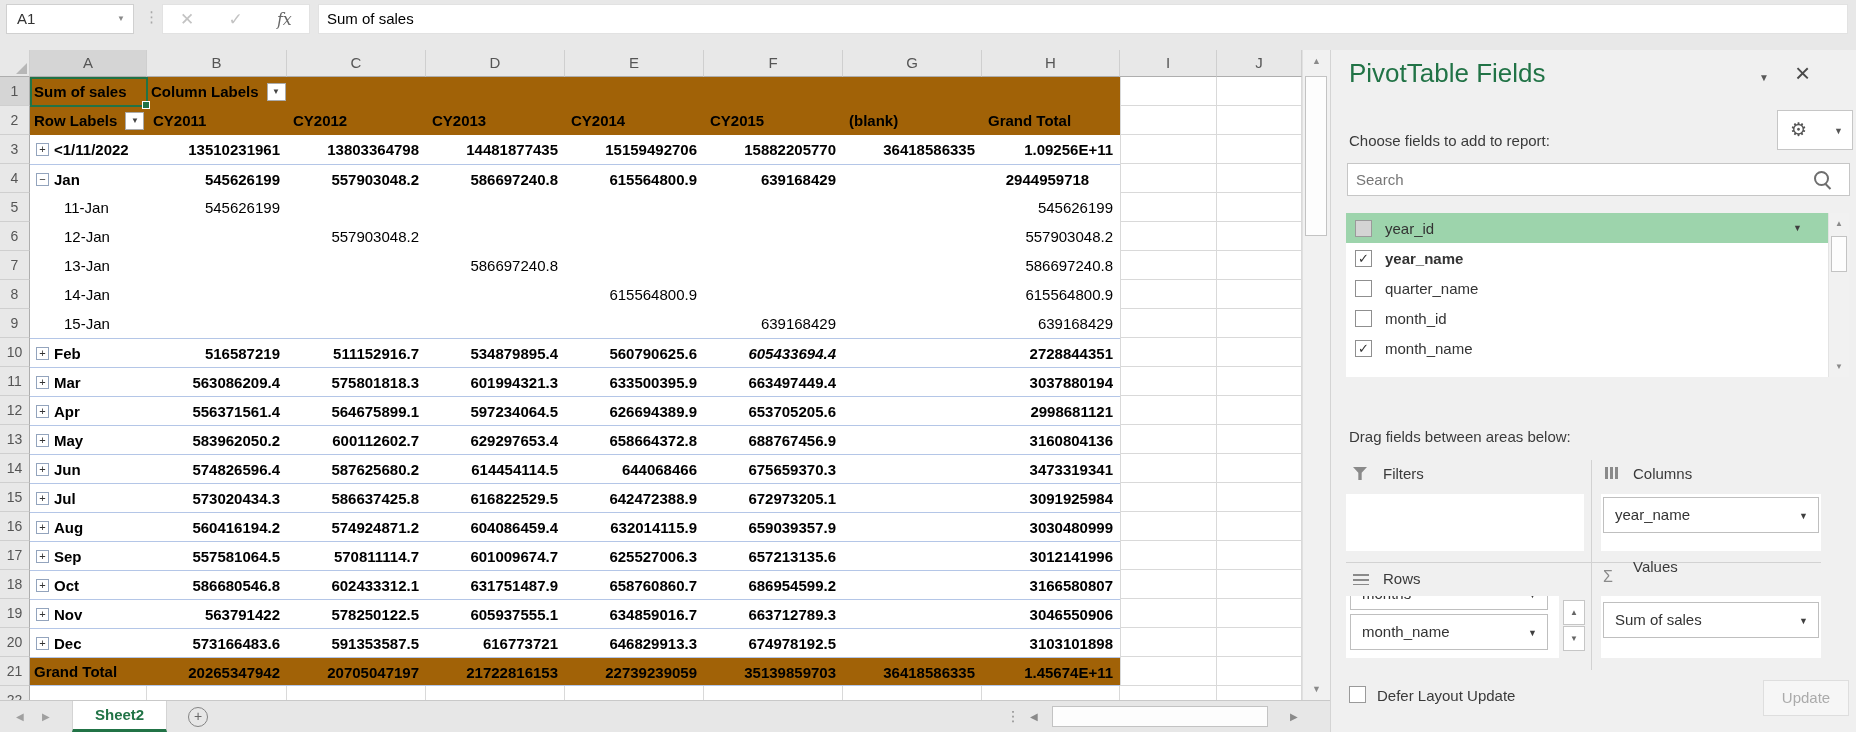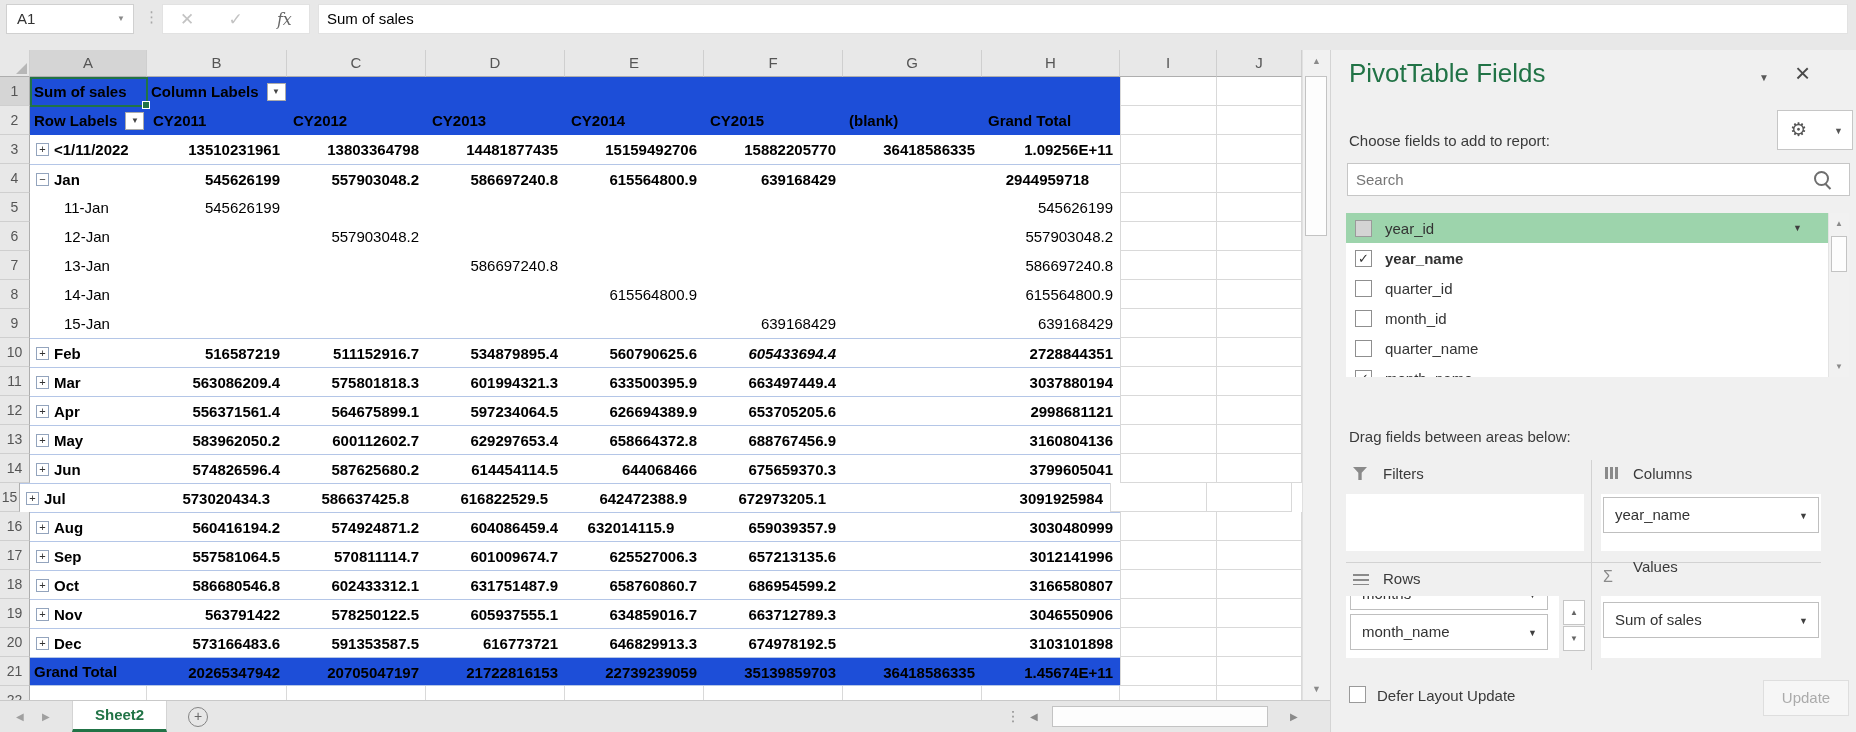--- a/index.html
+++ b/index.html
@@ -22,21 +22,21 @@
   .hcell{box-sizing:border-box;flex:none;background:#e8e8e8;border-right:1px solid #cfcfcf;border-bottom:1px solid #aeaeae;color:#555;font-size:15px;text-align:center;line-height:26px;overflow:hidden;}
   .hsel{background:#d5d5d5;}
   .corner{position:relative;background:#e8e8e8;}
   .corner::after{content:"";position:absolute;right:2px;bottom:2px;border-left:11px solid transparent;border-bottom:11px solid #b7b7b7;}
   .gut{box-sizing:border-box;flex:none;background:#e8e8e8;border-right:1px solid #aeaeae;border-bottom:1px solid #cfcfcf;color:#555;font-size:14px;text-align:center;line-height:29px;overflow:hidden;}
   .gutsel{background:#d5d5d5;}
   .pc{box-sizing:border-box;flex:none;font-size:15px;line-height:29px;overflow:hidden;white-space:nowrap;}
   .num{text-align:right;padding-right:7px;}
   .lbl{display:flex;align-items:center;padding-left:4px;}
   .b{font-weight:bold;}
-  .blue{background:#1d4ed8;}
+  .blue{background:#a16207;}
   .sep{border-top:1px solid #b4c6e7;}
   .totb{border-bottom:1px solid #b4c6e7;}
   .ij{background:#fff;border-right:1px solid #d9d9d9;border-bottom:1px solid #d9d9d9;}
   .ijl{border-left:1px solid #d9d9d9;}
   .g22{border-right:1px solid #d9d9d9;border-bottom:1px solid #d9d9d9;}
   .ind{padding-left:34px;}
   .exp{display:inline-block;flex:none;width:13px;height:13px;border:1px solid #93a4bd;background:#fff;color:#333;font-size:11px;line-height:11px;text-align:center;margin:0 5px 0 2px;box-sizing:border-box;font-weight:normal;}
   .ddb{display:inline-block;flex:none;width:19px;height:18px;background:#fff;border:1px solid #ababab;box-sizing:border-box;color:#444;font-size:8px;line-height:16px;text-align:center;margin-left:8px;}
   .sel{position:absolute;left:30px;top:27px;width:118px;height:30px;border:2px solid #217346;box-sizing:border-box;pointer-events:none;}
   .sel::after{content:"";position:absolute;right:-4px;bottom:-4px;width:6px;height:6px;background:#217346;border:1px solid #fff;}
@@ -342,26 +342,26 @@
       <div class="pc lbl b sep" style="width: 117px;">
         <span class="exp">+</span>
         <span>Jun</span>
       </div>
       <div class="pc num b sep" style="width: 140px;">574826596.4</div>
       <div class="pc num b sep" style="width: 139px;">587625680.2</div>
       <div class="pc num b sep" style="width: 139px;">614454114.5</div>
       <div class="pc num b sep" style="width: 139px;">644068466</div>
       <div class="pc num b sep" style="width: 139px;">675659370.3</div>
       <div class="pc num b sep" style="width: 139px;"></div>
-      <div class="pc num b sep" style="width: 138px;">3799605041</div>
-      <div class="pc ij ijl" style="width: 97px;"></div>
-      <div class="pc ij" style="width: 85px;"></div>
-    </div>
-    <div class="xrow">
-      <div class="gut" style="width: 20px;">15</div>
+      <div class="pc num b sep" style="width: 138px;">3473319341</div>
+      <div class="pc ij ijl" style="width: 97px;"></div>
+      <div class="pc ij" style="width: 85px;"></div>
+    </div>
+    <div class="xrow">
+      <div class="gut" style="width: 30px;">15</div>
       <div class="pc lbl b sep" style="width: 117px;">
         <span class="exp">+</span>
         <span>Jul</span>
       </div>
       <div class="pc num b sep" style="width: 140px;">573020434.3</div>
       <div class="pc num b sep" style="width: 139px;">586637425.8</div>
       <div class="pc num b sep" style="width: 139px;">616822529.5</div>
       <div class="pc num b sep" style="width: 139px;">642472388.9</div>
       <div class="pc num b sep" style="width: 139px;">672973205.1</div>
       <div class="pc num b sep" style="width: 139px;"></div>
@@ -371,21 +371,21 @@
     </div>
     <div class="xrow">
       <div class="gut" style="width: 30px;">16</div>
       <div class="pc lbl b sep" style="width: 117px;">
         <span class="exp">+</span>
         <span>Aug</span>
       </div>
       <div class="pc num b sep" style="width: 140px;">560416194.2</div>
       <div class="pc num b sep" style="width: 139px;">574924871.2</div>
       <div class="pc num b sep" style="width: 139px;">604086459.4</div>
-      <div class="pc num b sep" style="width: 139px; text-align: center;">632014115.9</div>
+      <div class="pc num b sep" style="width: 139px;">632014115.9</div>
       <div class="pc num b sep" style="width: 139px;">659039357.9</div>
       <div class="pc num b sep" style="width: 139px;"></div>
       <div class="pc num b sep" style="width: 138px;">3030480999</div>
       <div class="pc ij ijl" style="width: 97px;"></div>
       <div class="pc ij" style="width: 85px;"></div>
     </div>
     <div class="xrow">
       <div class="gut" style="width: 30px;">17</div>
       <div class="pc lbl b sep" style="width: 117px;">
         <span class="exp">+</span>
@@ -517,31 +517,27 @@
           <span class="fcb fdis"></span>
           <span class="flabel">year_id</span>
           <span class="fdd">▼</span>
         </div>
         <div class="frow">
           <span class="fcb">✓</span>
           <span class="flabel b">year_name</span>
         </div>
         <div class="frow">
           <span class="fcb"></span>
-          <span class="flabel">quarter_id</span>
+          <span class="flabel">quarter_name</span>
         </div>
         <div class="frow">
           <span class="fcb"></span>
           <span class="flabel">month_id</span>
         </div>
         <div class="frow">
-          <span class="fcb"></span>
-          <span class="flabel">quarter_name</span>
-        </div>
-        <div class="frow">
           <span class="fcb">✓</span>
           <span class="flabel">month_name</span>
         </div>
       </div>
     <div class="flscroll">
       <div class="fls-btn fls-up">▲</div>
       <div class="fls-thumb"></div>
       <div class="fls-btn fls-down">▼</div>
     </div>
   </div>

